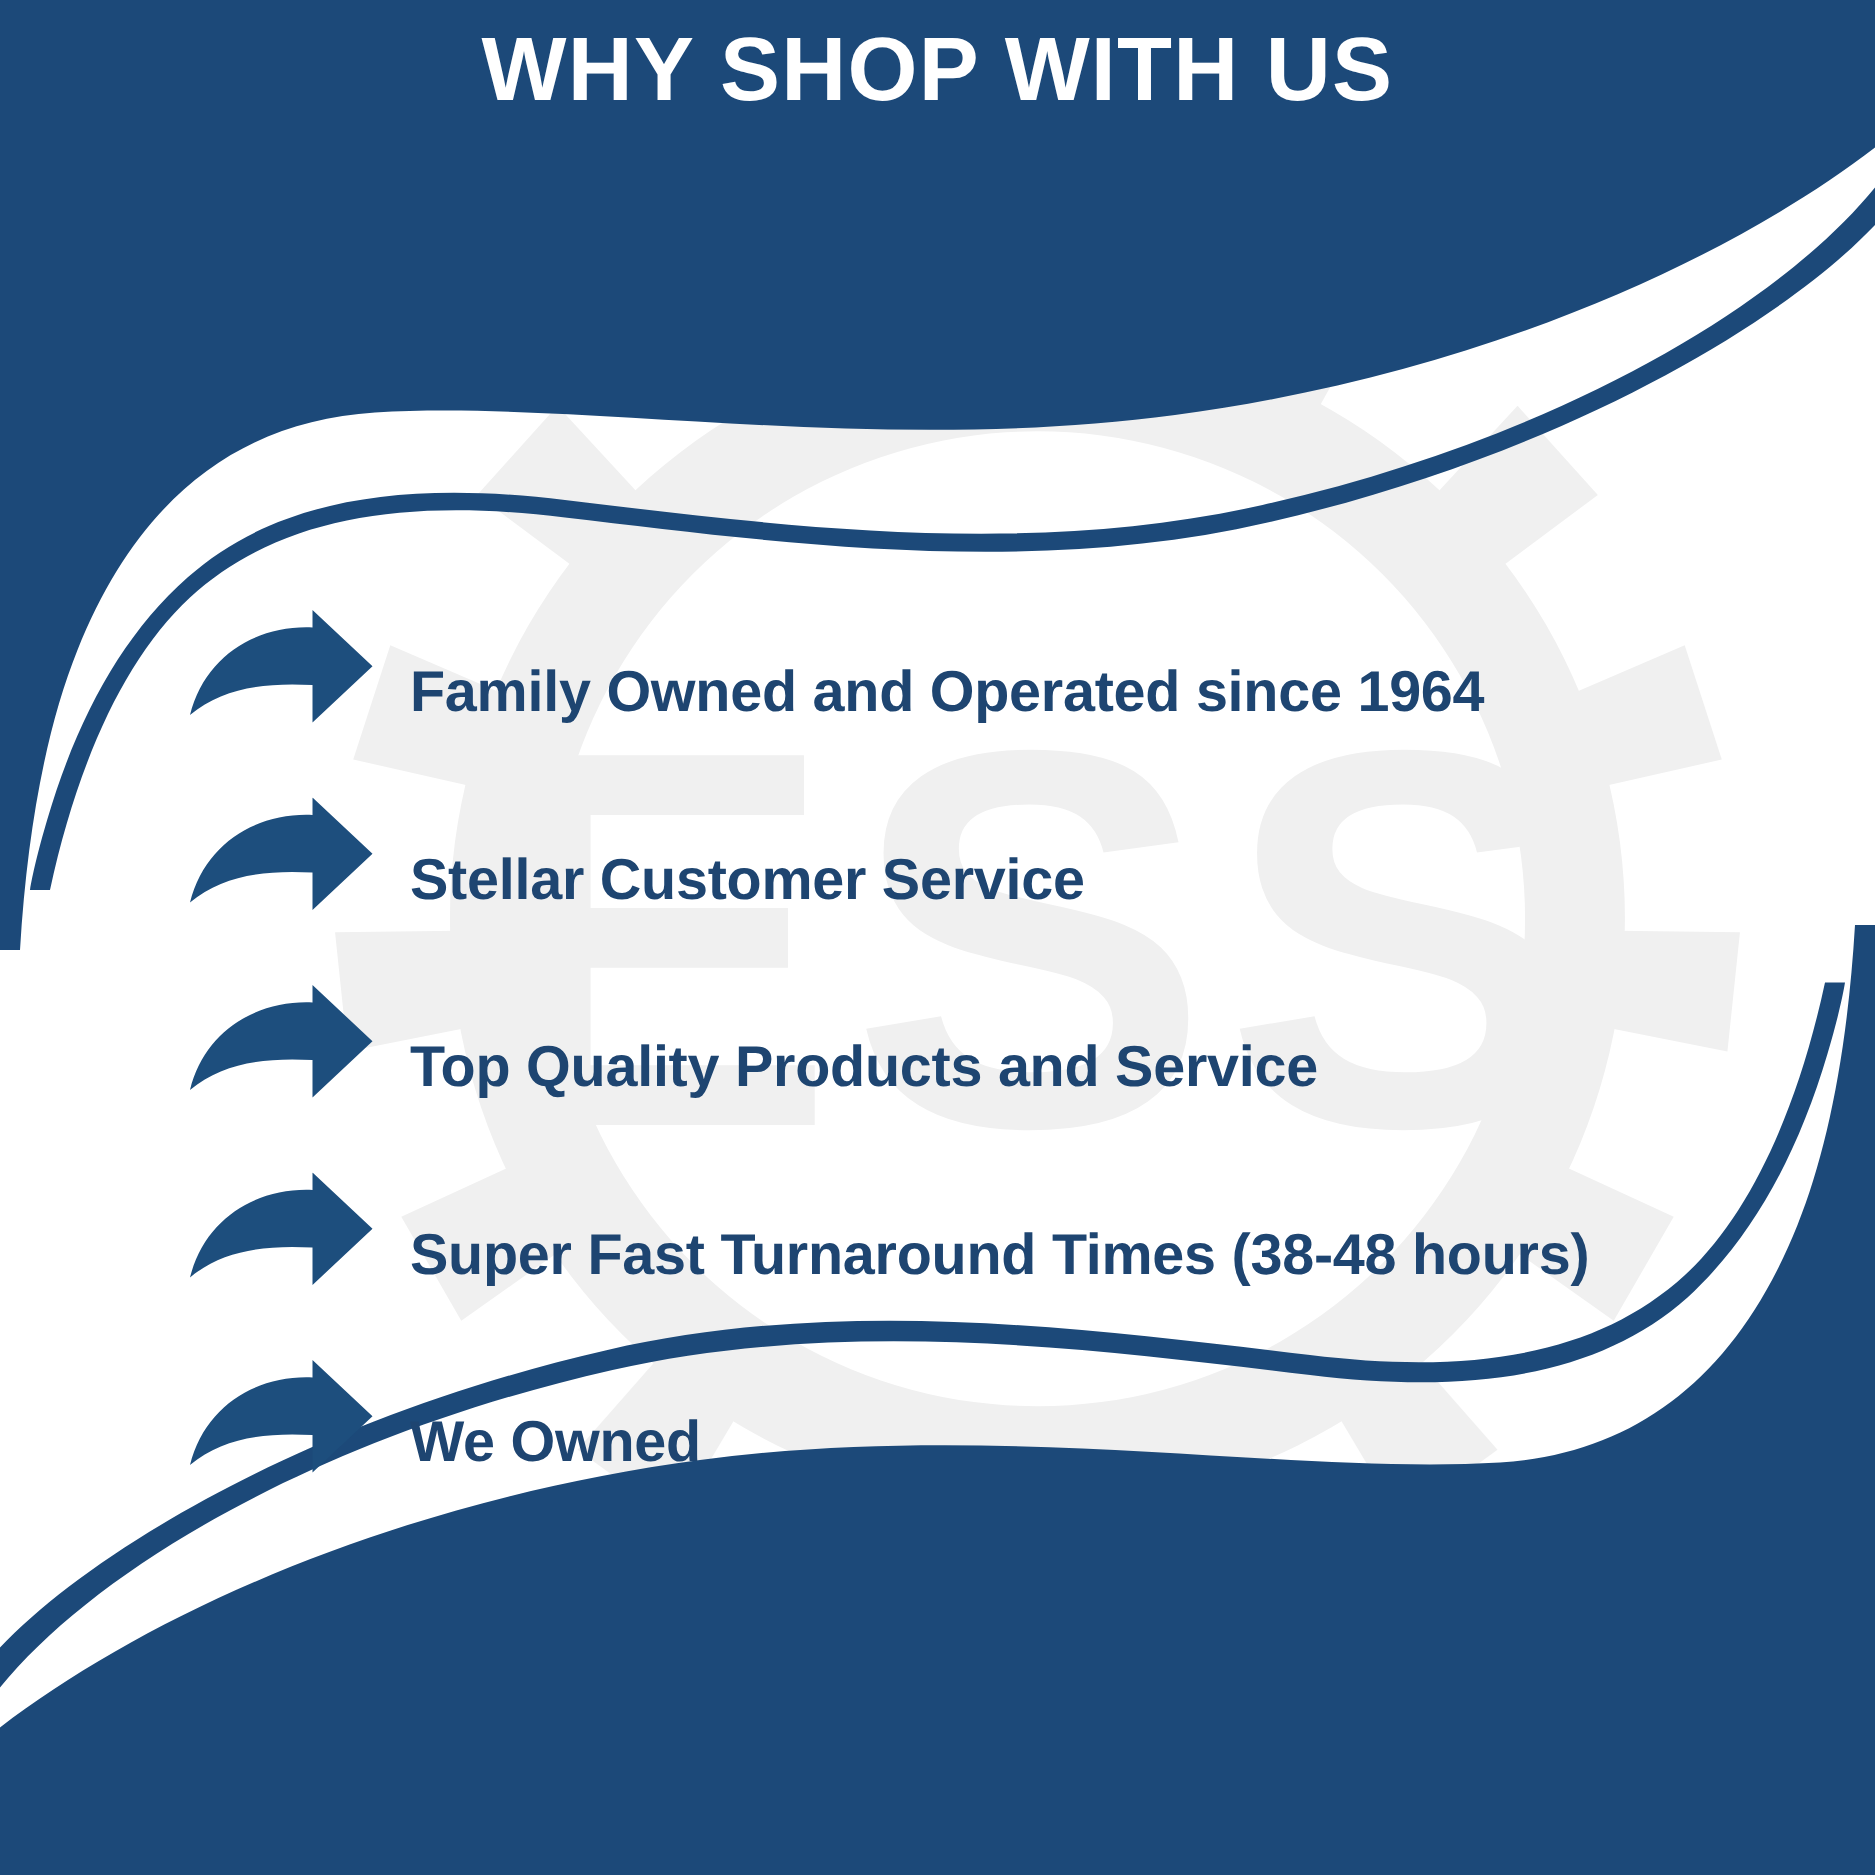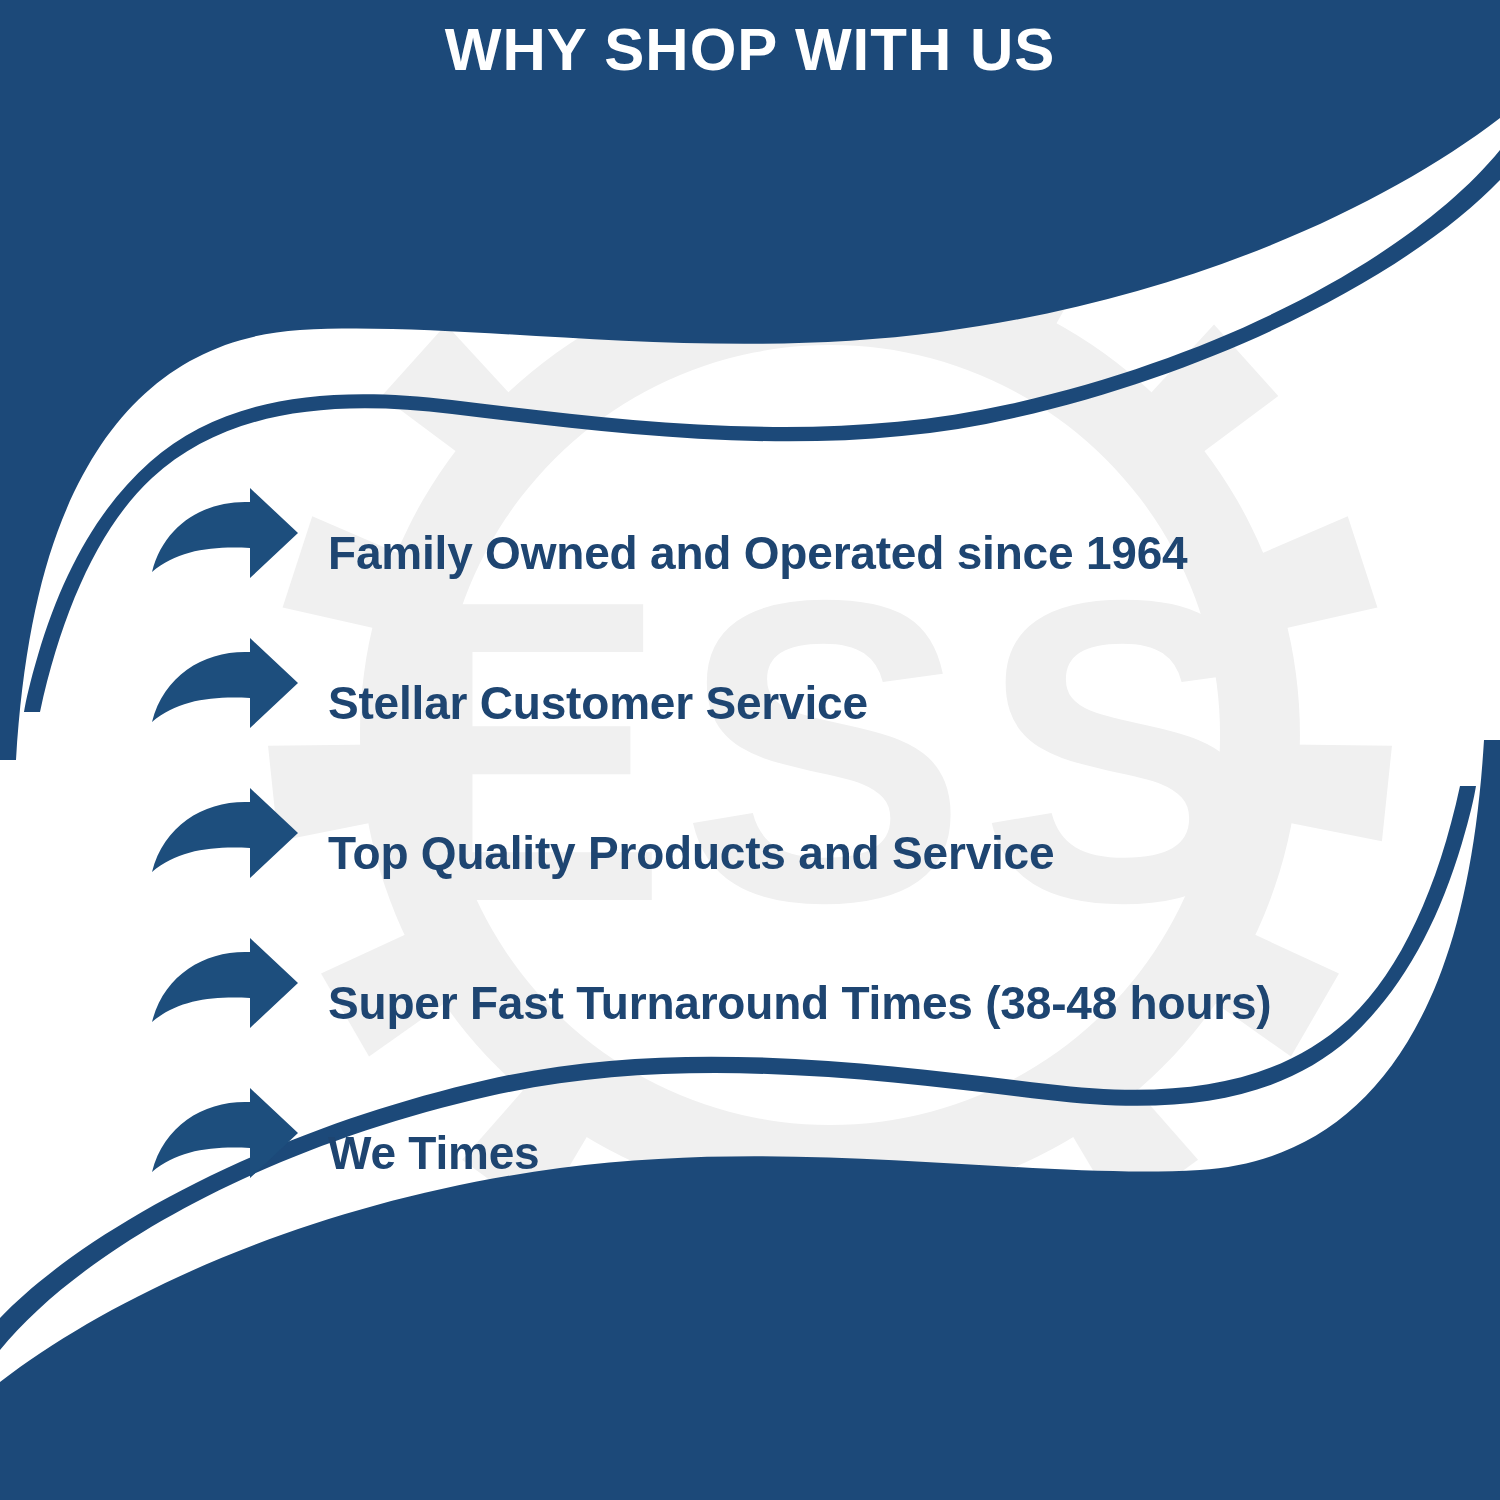--- a/index.html
+++ b/index.html
@@ -38,21 +38,21 @@
   }
 
   
   #header-title {
     position: absolute;
     top: 18px;
     left: 0;
     width: 1500px;
     text-align: center;
     color: #ffffff;
-    font-size: 60px;
+    font-size: 72px;
     font-weight: 700;
     letter-spacing: 1px;
     line-height: 1.08;
     font-family: "Liberation Sans", sans-serif;
     white-space: nowrap;
   }
 
   
   #benefits-list {
     position: absolute;
@@ -222,17 +222,17 @@
                  C62,58 28,62 2,84 Z" fill="#1d4e7d"></path>
       </svg>
       <div class="benefit-label">Super Fast Turnaround Times (38-48 hours)</div>
     </div>
 
     <div class="benefit-row">
       <svg class="benefit-arrow" viewBox="0 0 150 92">
         <path d="M2,84 C14,36 56,12 100,14 L100,0 L148,45 L100,90 L100,60
                  C62,58 28,62 2,84 Z" fill="#1d4e7d"></path>
       </svg>
-      <div class="benefit-label">We Times</div>
+      <div class="benefit-label">We Owned</div>
     </div>
 
   </div>
 </div>
 
 </body></html>

